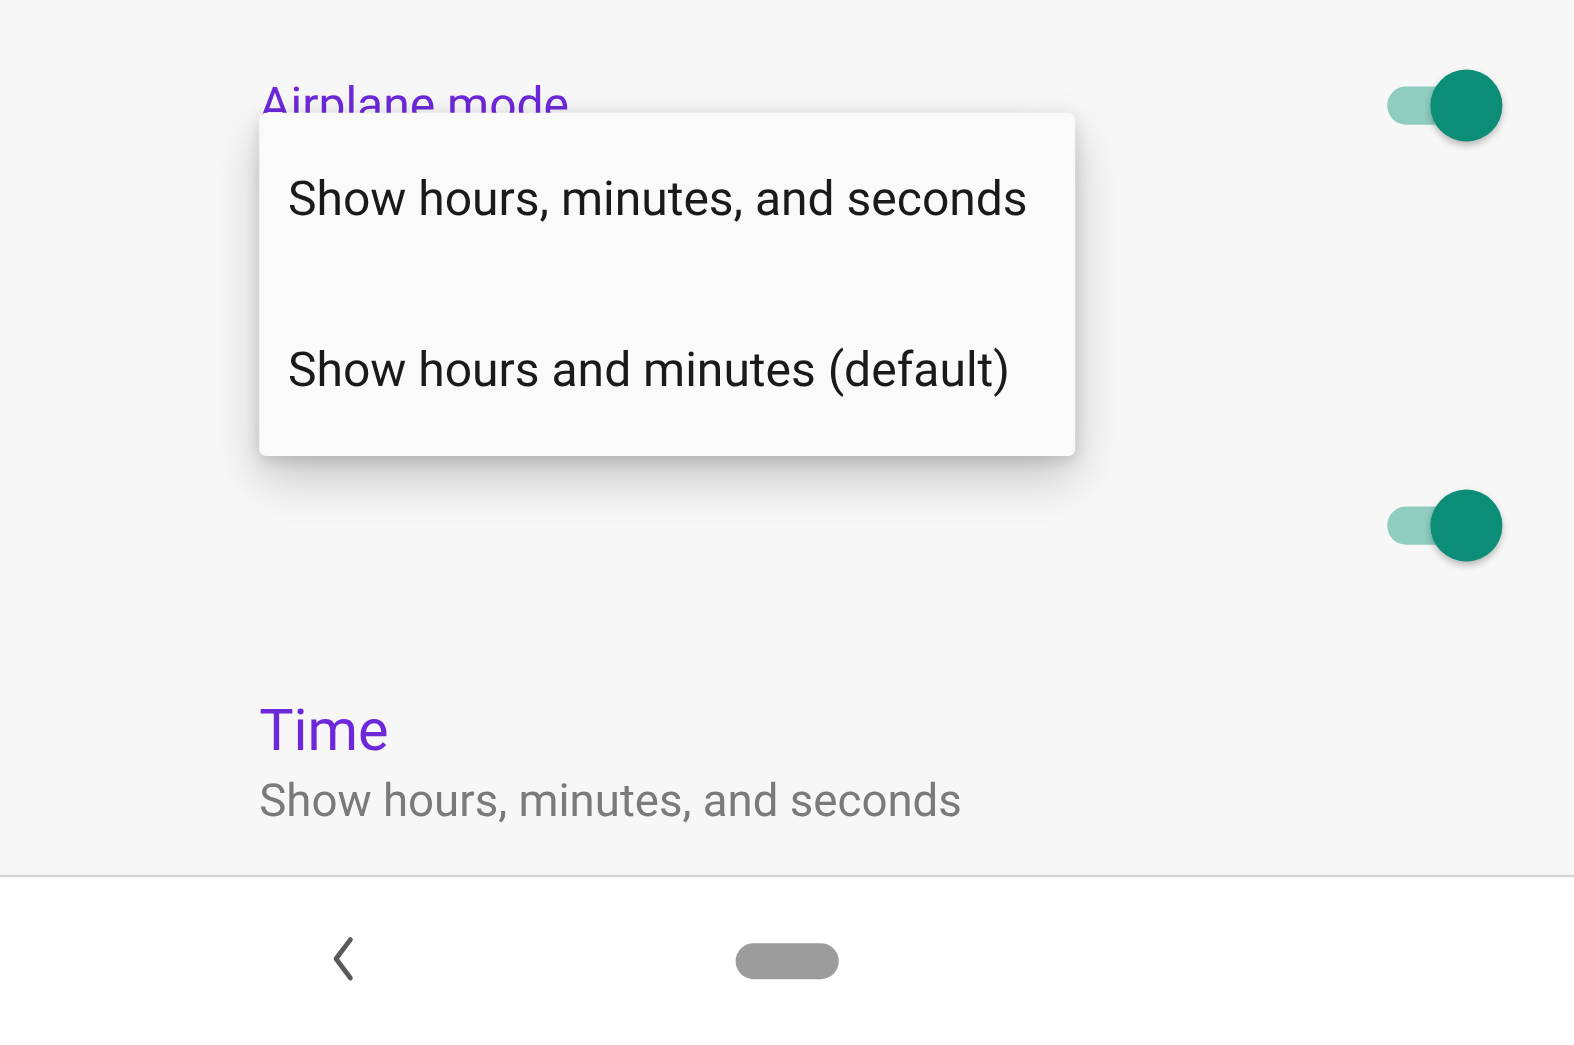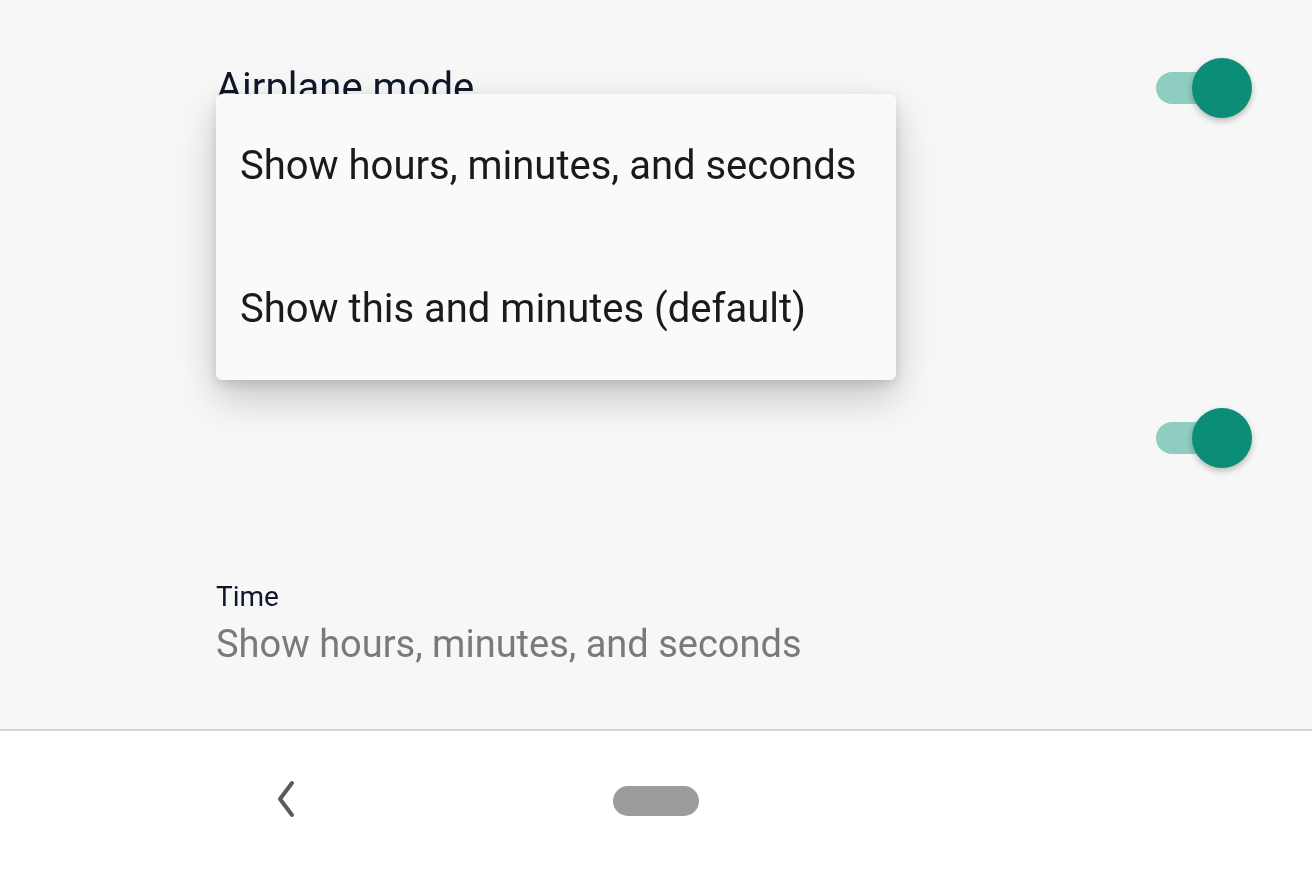--- a/index.html
+++ b/index.html
@@ -29,38 +29,38 @@
     }
 
     .row-text {
       display: flex;
       flex-direction: column;
       justify-content: center;
     }
 
     .row-title {
       font-size: 40px;
-      color: #0f172a;
+      color: #6d28d9;
       line-height: 1.2;
       font-weight: 400;
     }
 
     .row-sub {
       font-size: 38px;
       color: #7a7a7a;
       line-height: 1.3;
       font-weight: 400;
       margin-top: 6px;
     }
 
     .row1 { height: 175px; }
     .row2 { height: 175px; }
     .row3 { height: 175px; }
     .row4 { height: 203px; align-items: flex-start; padding-top: 55px; }
-    .row4 .row-title { font-size: 28px; }
+    .row4 .row-title { font-size: 48px; }
 
     
     .switch {
       position: relative;
       width: 96px;
       height: 60px;
       flex-shrink: 0;
     }
     .switch-track {
       position: absolute;
@@ -168,21 +168,21 @@
     <div class="row-text">
       <div class="row-title">Time</div>
       <div class="row-sub">Show hours, minutes, and seconds</div>
     </div>
   </div>
 
 </div>
 
 <div class="dialog">
   <div class="dialog-option">Show hours, minutes, and seconds</div>
-  <div class="dialog-option">Show this and minutes (default)</div>
+  <div class="dialog-option">Show hours and minutes (default)</div>
 </div>
 
 <div class="navbar">
   <div class="nav-back">
     <span>
       <svg viewBox="0 0 24 40" fill="none" stroke="#5a5a5a" stroke-width="4" stroke-linecap="round" stroke-linejoin="round">
         <polyline points="18,4 6,20 18,36"></polyline>
       </svg>
     </span>
   </div>

